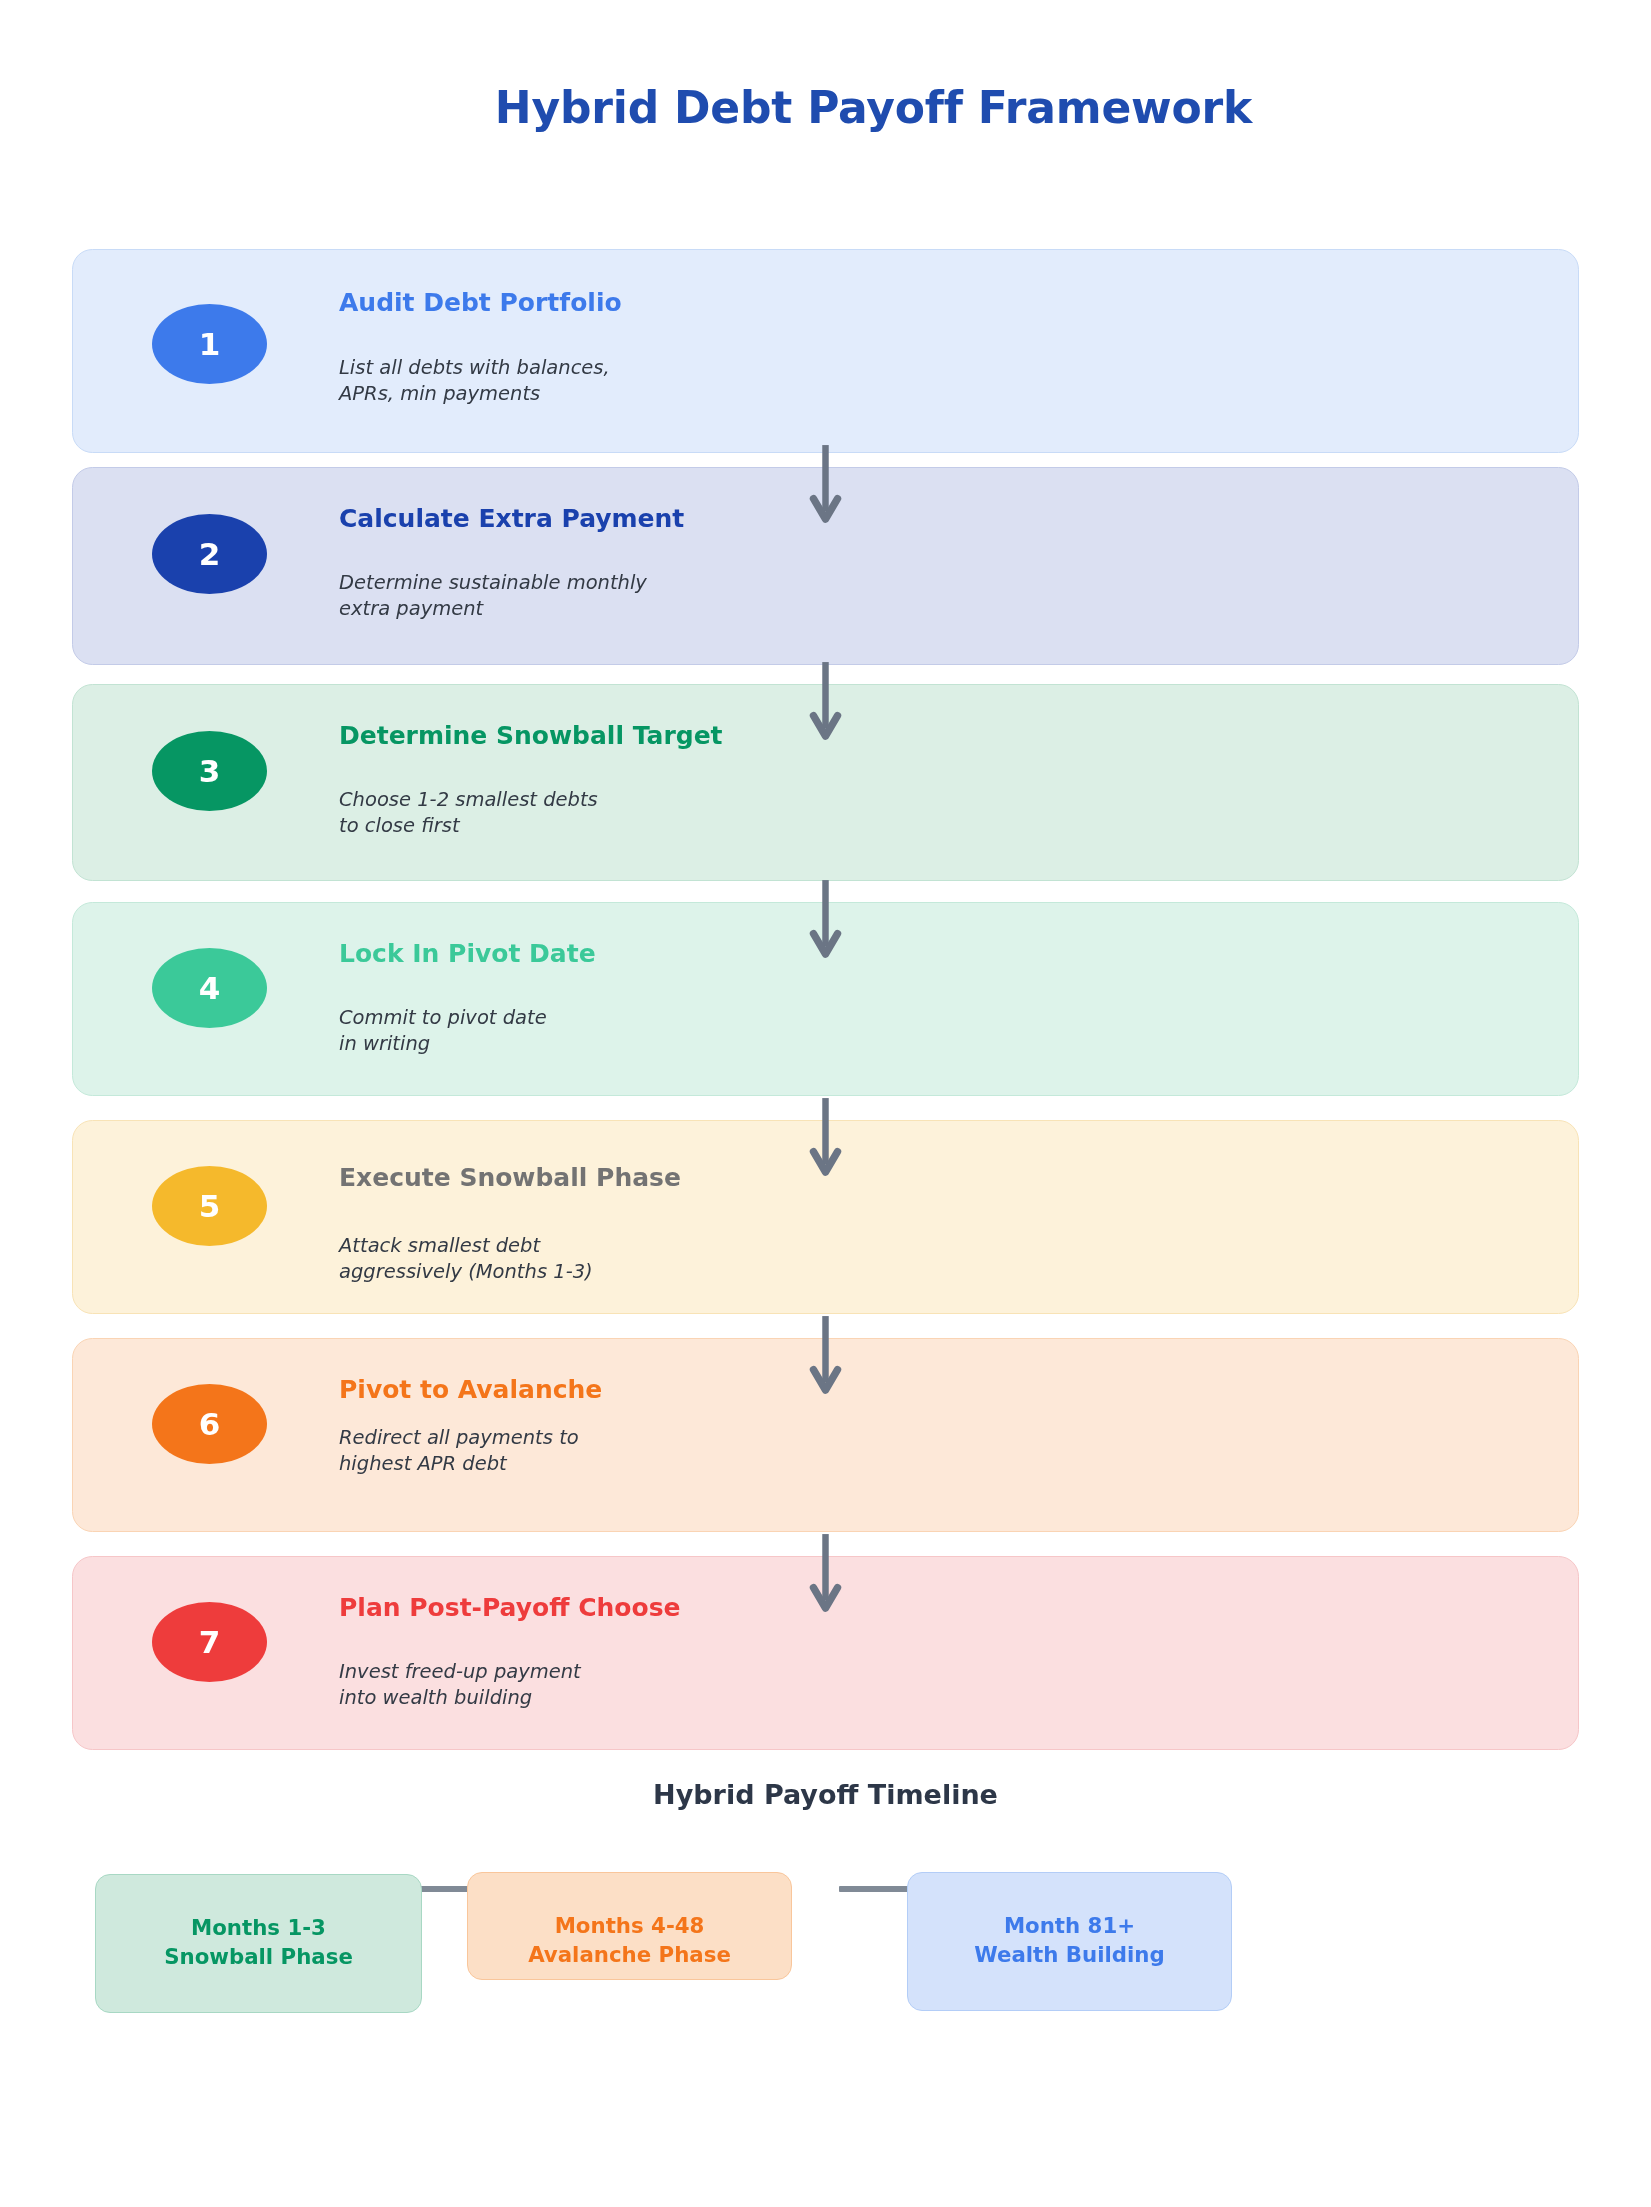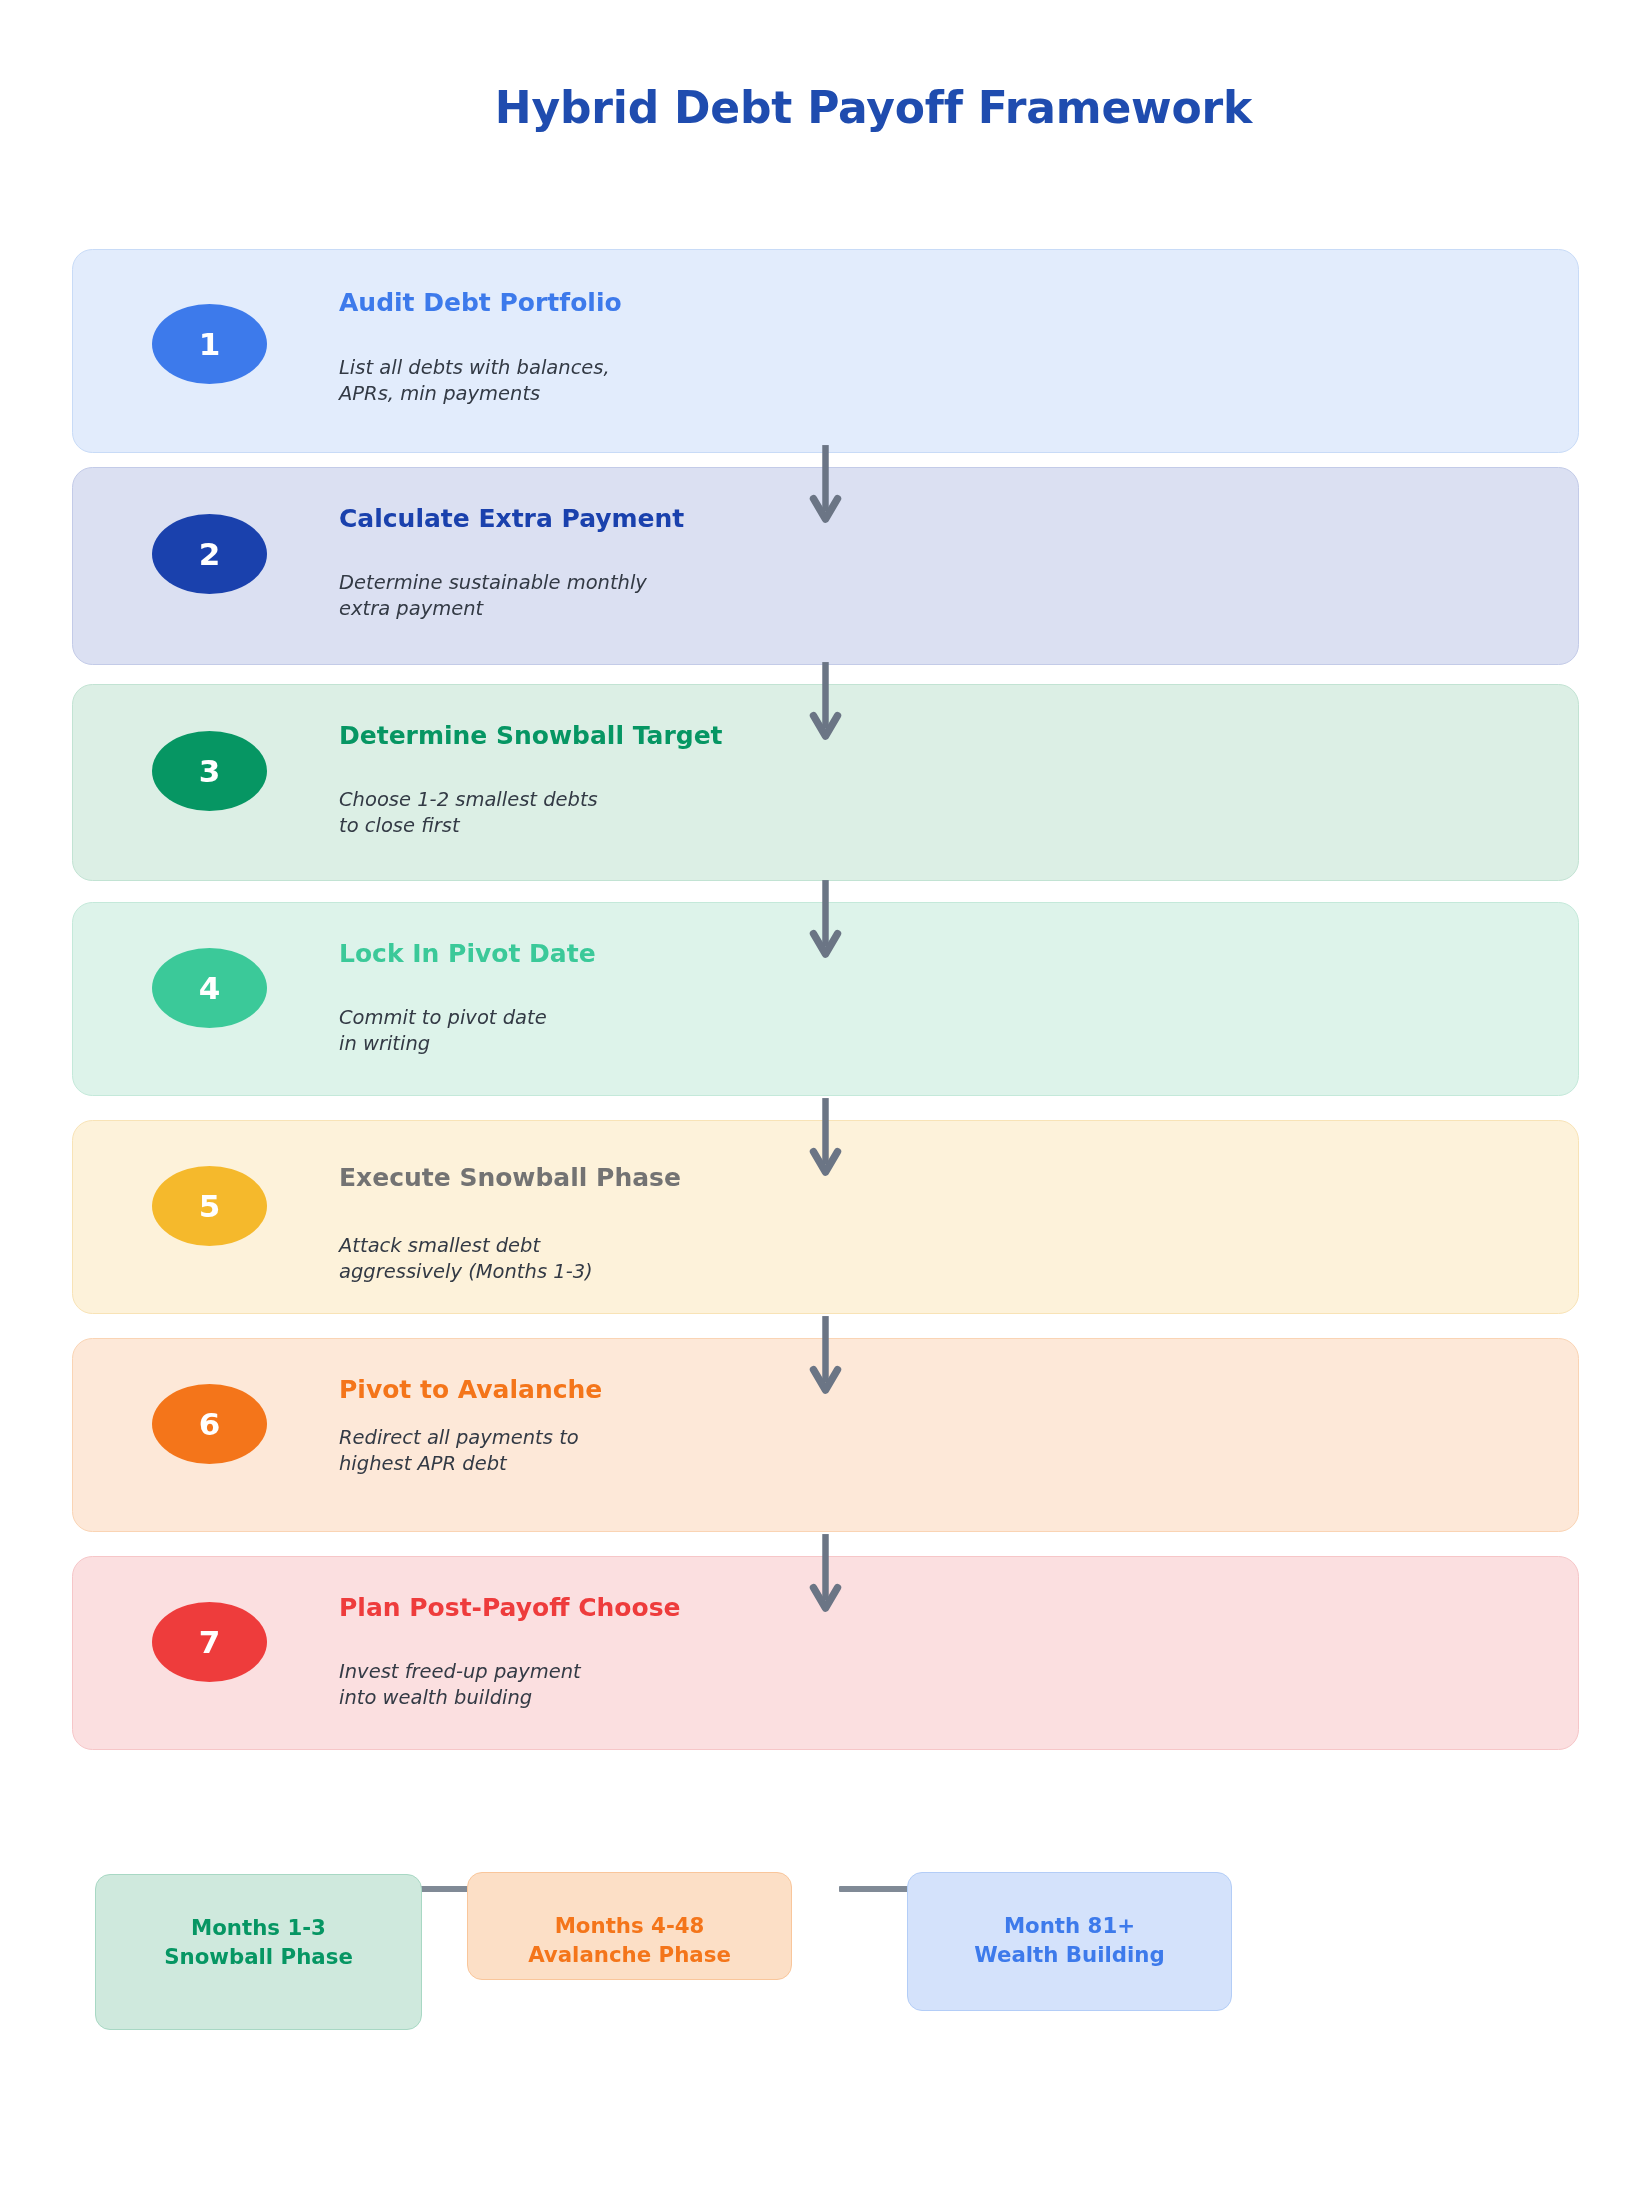--- a/index.html
+++ b/index.html
@@ -203,25 +203,26 @@
   <svg class="arrow-svg" id="arrow-4" style="left:807px; top:1316px;" width="37" height="88" viewBox="0 0 40 95">
     <line x1="20" y1="0" x2="20" y2="72" stroke-width="7" stroke-linecap="butt" stroke="#6b7585"></line>
     <polyline points="7,58 20,80 33,58" fill="none" stroke-width="8" stroke-linecap="round" stroke-linejoin="round" stroke="#6b7585"></polyline>
   </svg>
 
   <svg class="arrow-svg" id="arrow-5" style="left:807px; top:1534px;" width="37" height="88" viewBox="0 0 40 95">
     <line x1="20" y1="0" x2="20" y2="72" stroke-width="7" stroke-linecap="butt" stroke="#6b7585"></line>
     <polyline points="7,58 20,80 33,58" fill="none" stroke-width="8" stroke-linecap="round" stroke-linejoin="round" stroke="#6b7585"></polyline>
   </svg>
 
+  <div class="timeline-label" style="color: rgb(45, 55, 72);">Hybrid Payoff Timeline</div>
 
   <div class="tl-connector" id="tl-conn-0" style="left: 401px; top: 1886px; width: 119px; background: rgb(128, 138, 150);"></div>
   <div class="tl-connector" id="tl-conn-1" style="left: 839px; top: 1886px; width: 102px; background: rgb(128, 138, 150);"></div>
 
-  <div class="tl-box" id="tl-0" style="left: 95px; top: 1874px; width: 327px; height: 156px; background: rgb(207, 233, 221); border: 1.4px solid rgb(168, 216, 196); color: rgb(6, 150, 99);">Months 1-3
+  <div class="tl-box" id="tl-0" style="left: 95px; top: 1874px; width: 327px; height: 139px; background: rgb(207, 233, 221); border: 1.4px solid rgb(168, 216, 196); color: rgb(6, 150, 99);">Months 1-3
 Snowball Phase</div>
 
   <div class="tl-box" id="tl-1" style="left: 467px; top: 1872px; width: 325px; height: 108px; background: rgb(252, 223, 198); border: 1.4px solid rgb(249, 198, 155); color: rgb(244, 117, 26);">Months 4-48
 Avalanche Phase</div>
 
   <div class="tl-box" id="tl-2" style="left: 907px; top: 1872px; width: 325px; height: 139px; background: rgb(212, 226, 251); border: 1.4px solid rgb(179, 205, 247); color: rgb(61, 122, 235);">Month 81+
 Wealth Building</div>
 
 </div>
 

